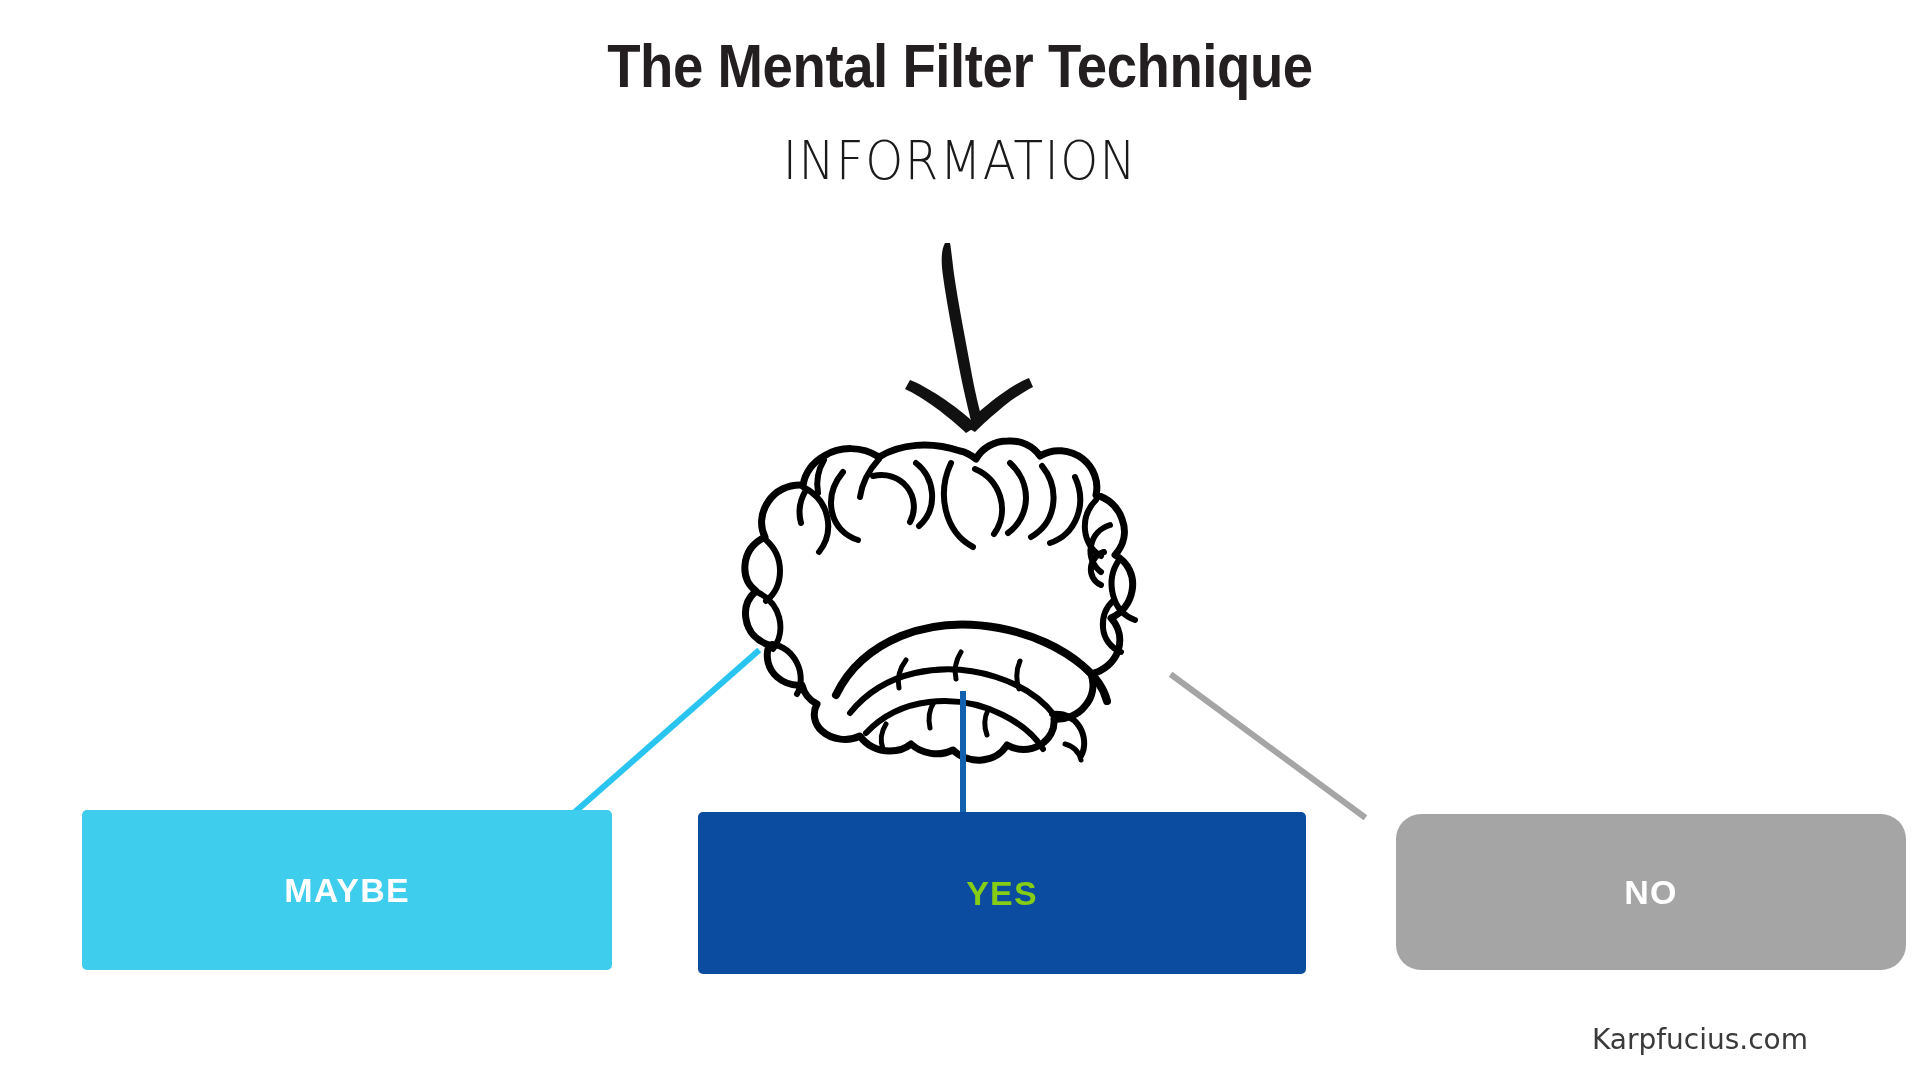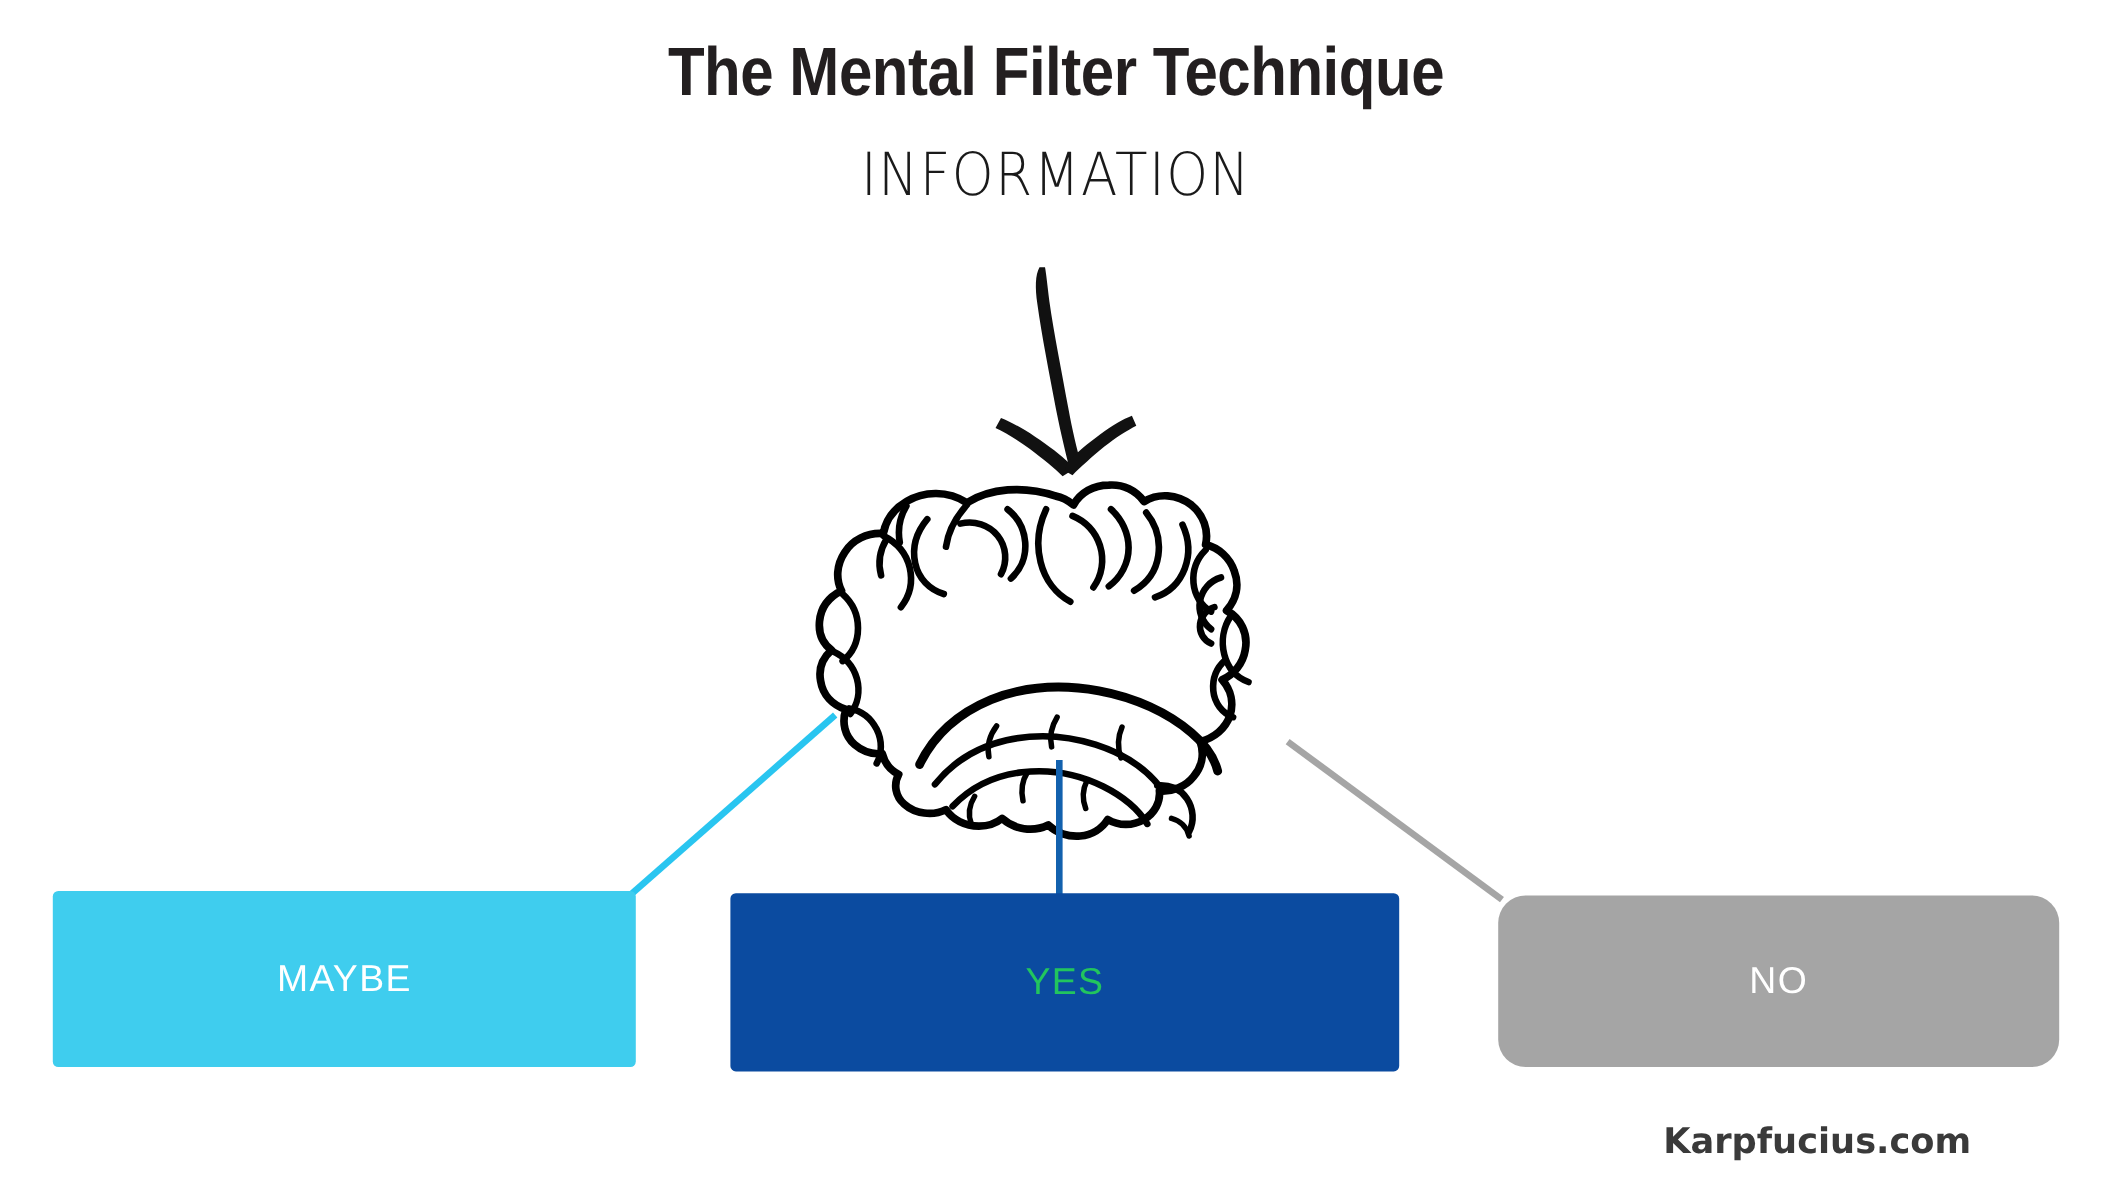--- a/index.html
+++ b/index.html
@@ -68,22 +68,23 @@
 
   
   .box {
     position: absolute;
     border-radius: 5px;
     display: flex;
     align-items: center;
     justify-content: center;
     color: #ffffff;
     font-family: "Liberation Sans", sans-serif;
-    font-weight: normal;
+    font-weight: bold;
     letter-spacing: 1.2px;
+    margin-left: 34px;
   }
   .box-maybe {
     left: 48px;
     top: 810px;
     width: 530px;
     height: 160px;
     font-size: 34px;
   }
   .box-yes {
     left: 664px;
@@ -97,25 +98,25 @@
     top: 814px;
     width: 510px;
     height: 156px;
     font-size: 34px;
     border-radius: 25px;
   }
 
   
   .watermark {
     position: absolute;
-    right: 52px;
+    right: 36px;
     bottom: 24px;
     font-family: "DejaVu Sans", sans-serif;
-    font-weight: 700;
-    font-size: 32px;
+    font-weight: 400;
+    font-size: 28px;
     color: #3a3a3a;
     letter-spacing: 0px;
     white-space: nowrap;
   }
 </style>
 </head>
 <body style="background: rgb(255, 255, 255);">
 
 <div id="stage">
 
@@ -235,21 +236,21 @@
 
     <line x1="963" y1="694" x2="963" y2="815" stroke="#1261AE" stroke-width="6" stroke-linecap="square"></line>
 
     <line x1="1173" y1="676" x2="1363" y2="816" stroke="#A5A5A5" stroke-width="6" stroke-linecap="square"></line>
   </svg>
 
   <div class="box box-maybe" style="background: rgb(63, 205, 238); color: rgb(255, 255, 255);">
     <span>MAYBE</span>
   </div>
 
-  <div class="box box-yes" style="background: rgb(11, 75, 160); color: #22c55e;">
+  <div class="box box-yes" style="background: rgb(11, 75, 160); color: #84cc16;">
     <span>YES</span>
   </div>
 
   <div class="box box-no" style="background: rgb(165, 165, 165); color: rgb(255, 255, 255);">
     <span>NO</span>
   </div>
 
   <div class="watermark" style="color: rgb(58, 58, 58);">Karpfucius.com</div>
 
 </div>

